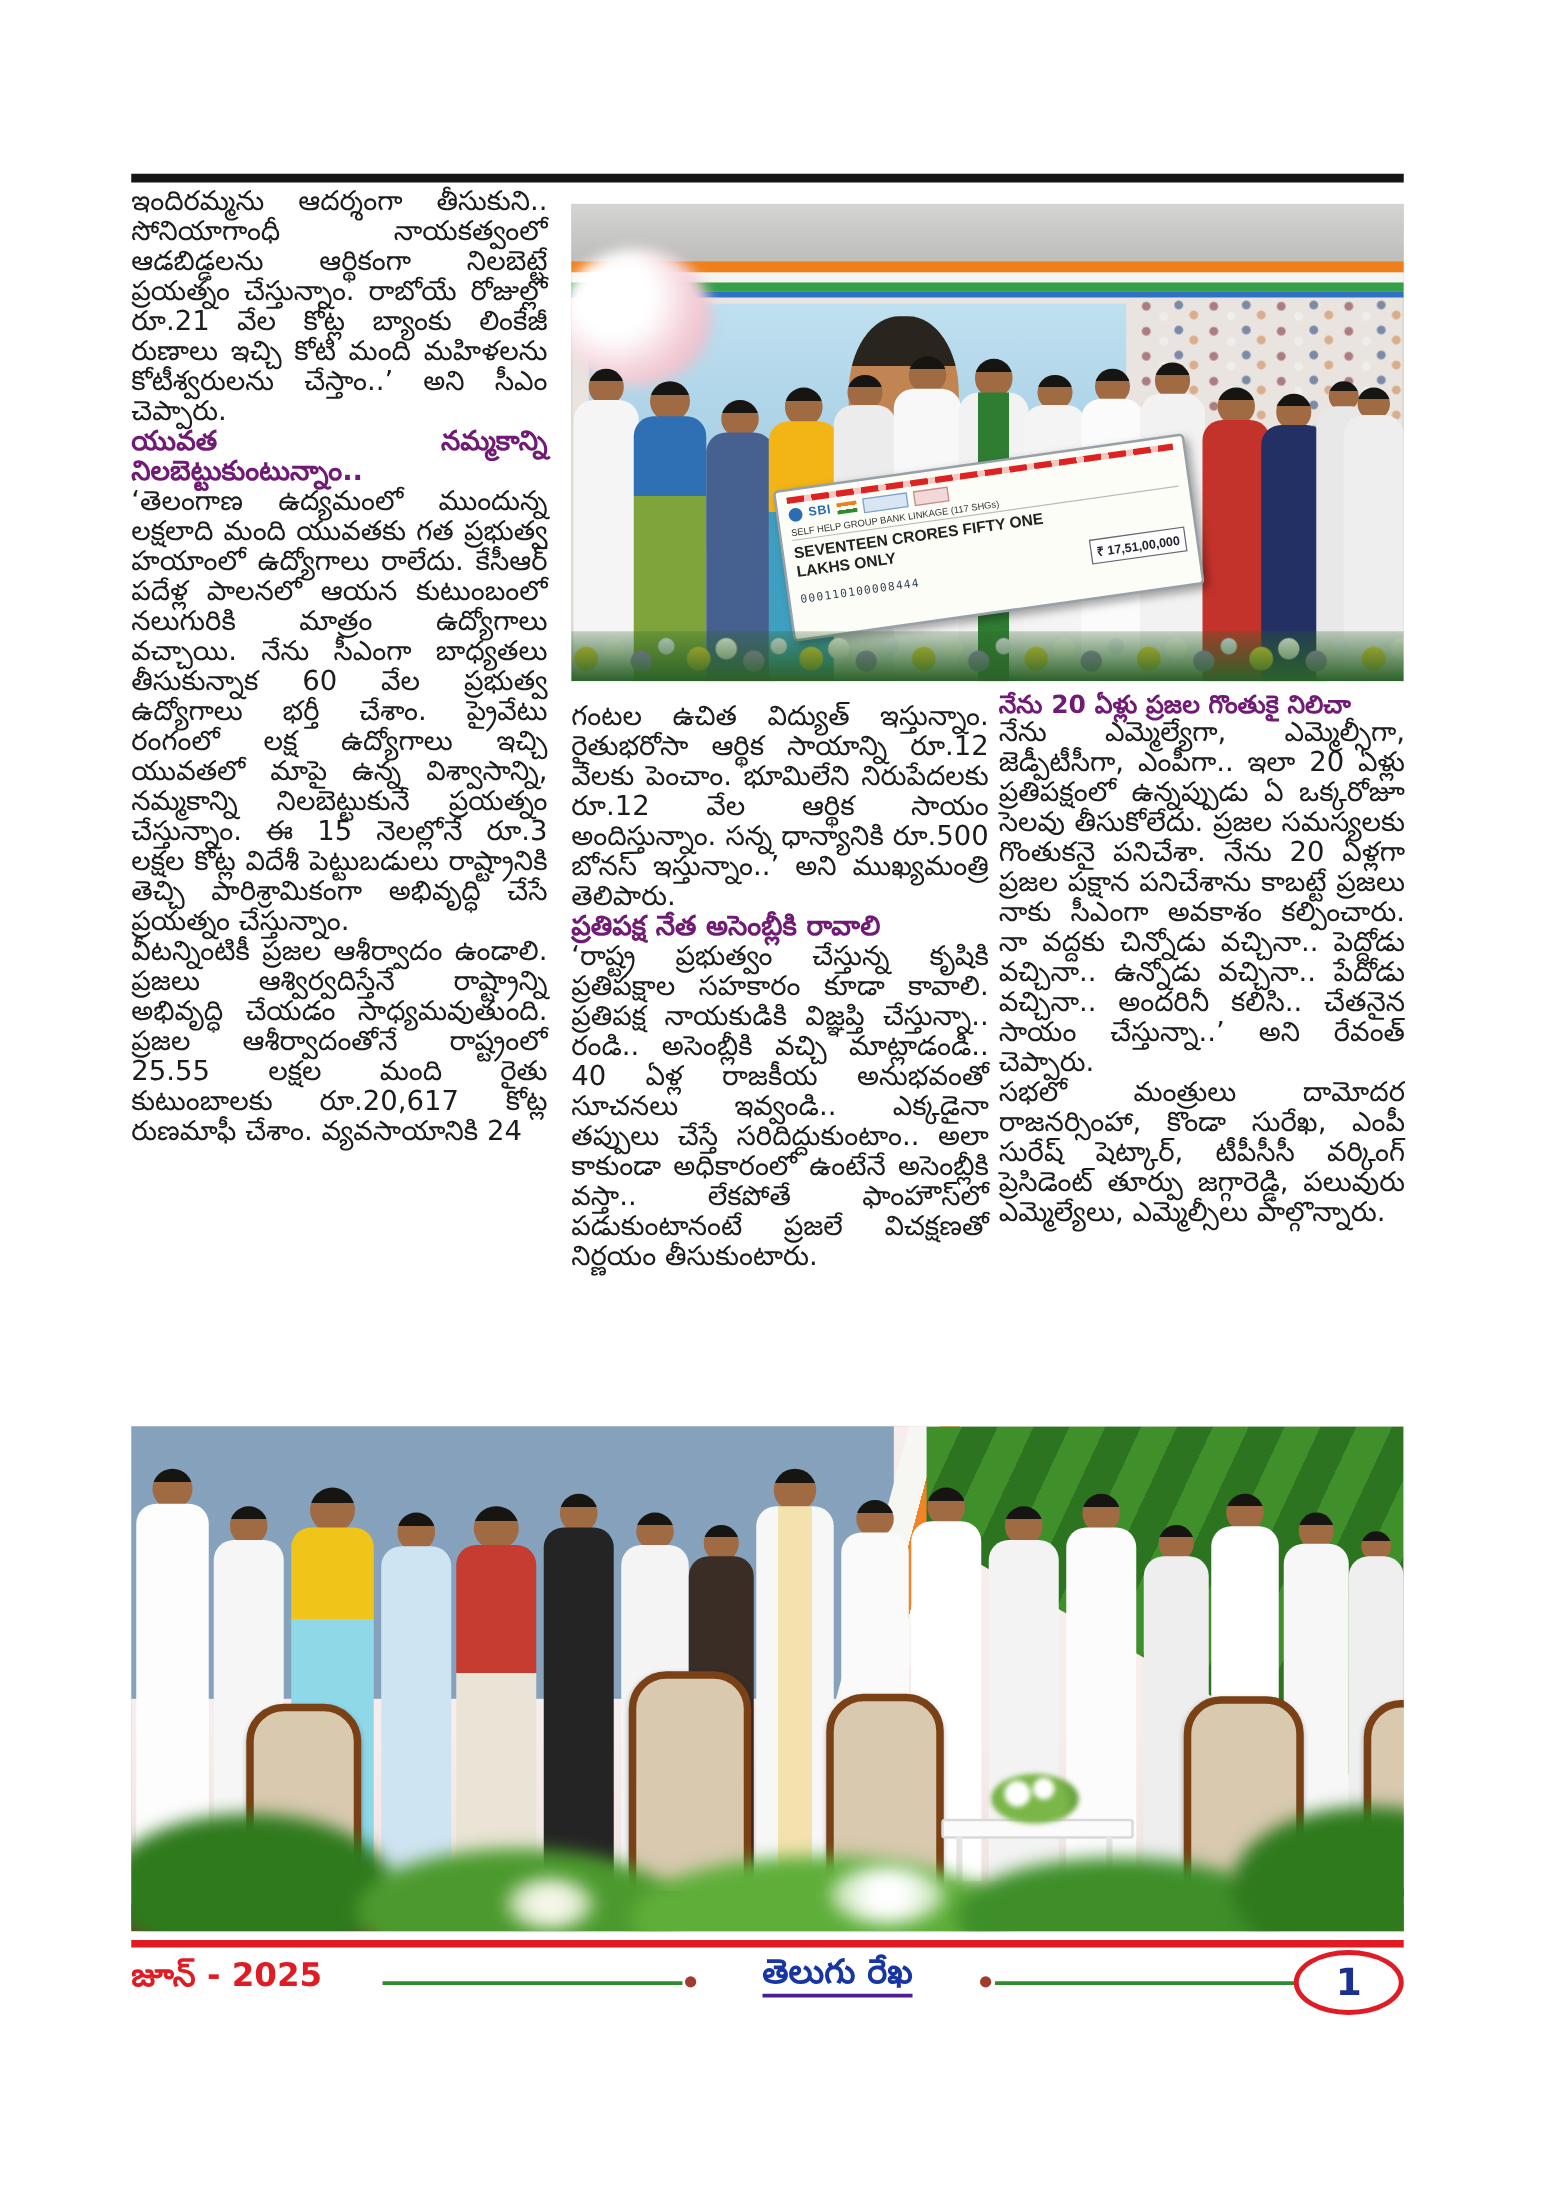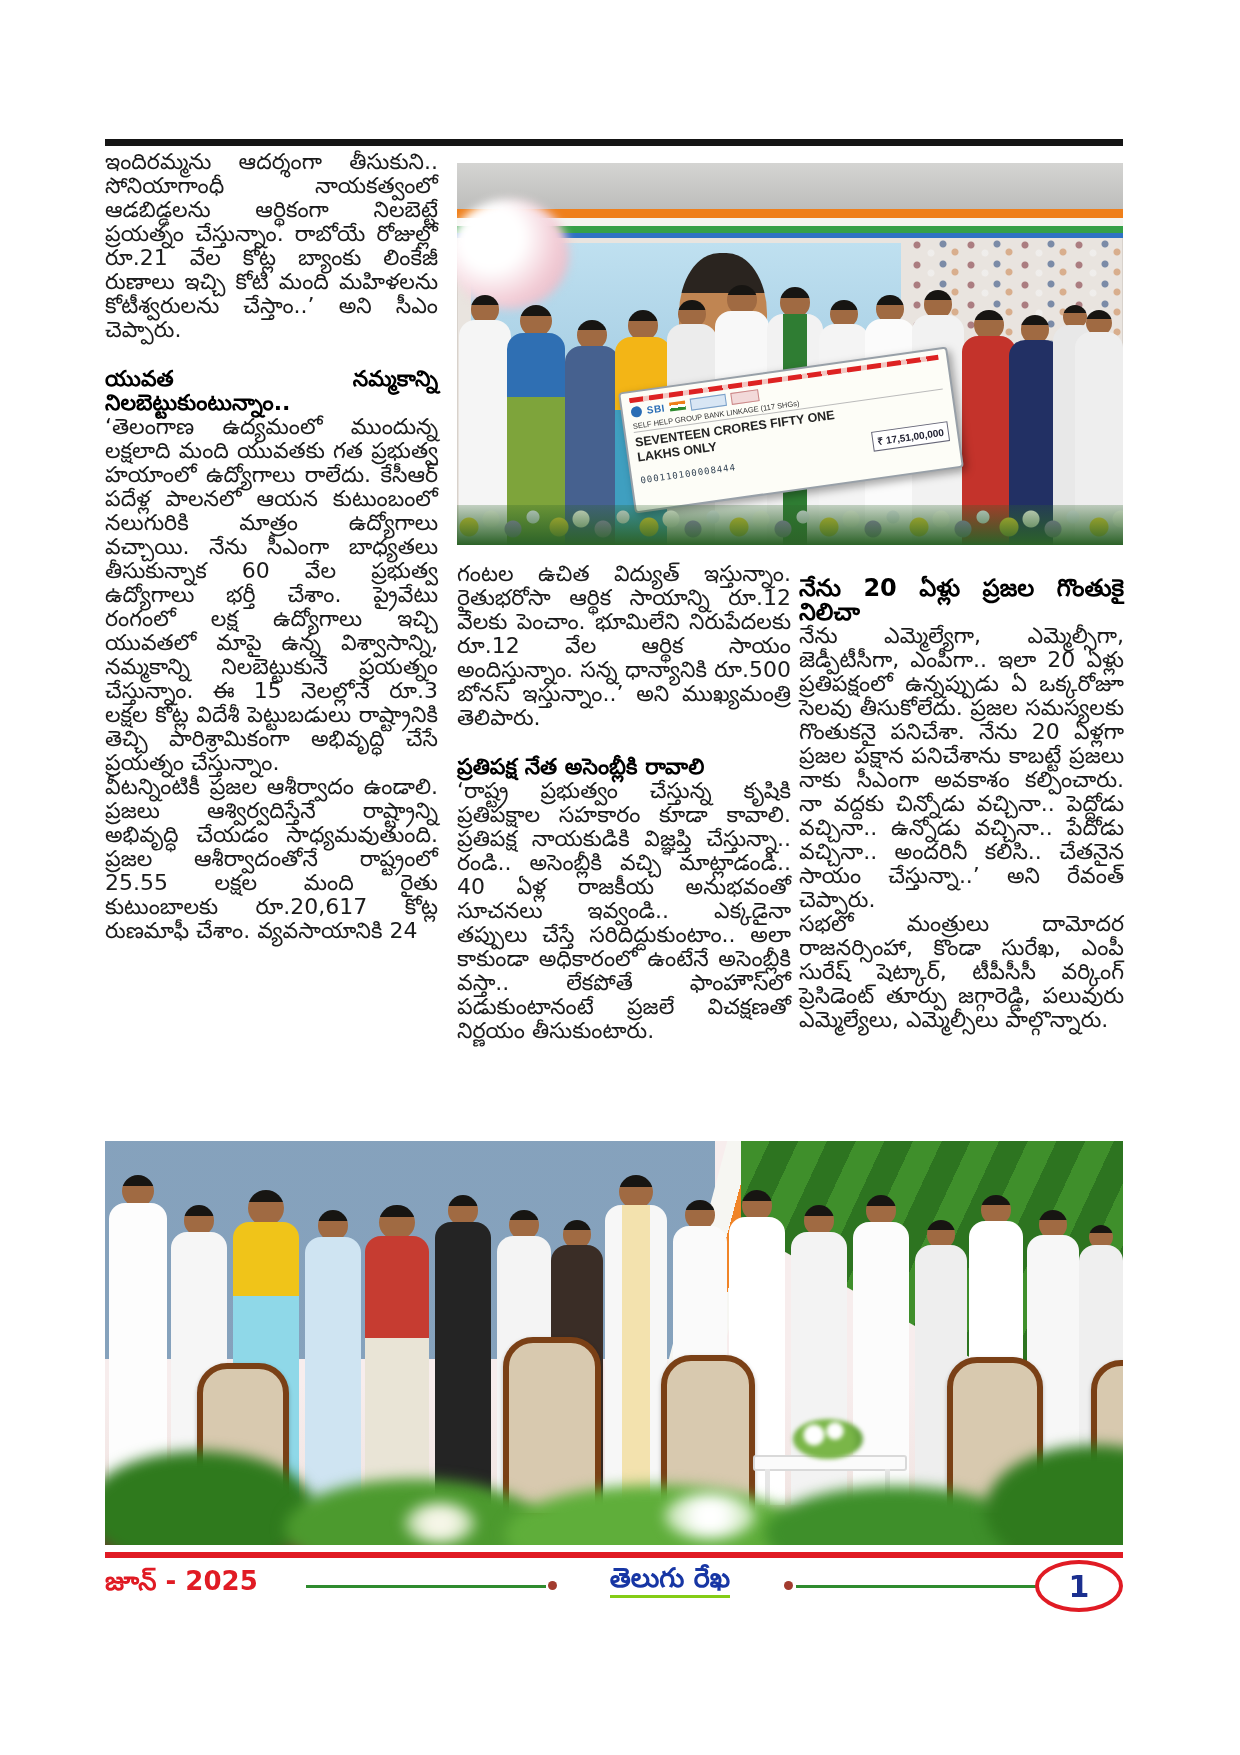--- a/index.html
+++ b/index.html
@@ -4,25 +4,25 @@
 <style>
   html,body{margin:0;padding:0;background:#ffffff;}
   body{width:1240px;height:1755px;position:relative;font-family:"DejaVu Sans","Liberation Sans",sans-serif;color:#1c1c1c;}
   .abs{position:absolute;}
   
   .top-rule{left:105px;top:139px;width:1018px;height:7px;background:#151515;}
   .red-rule{left:105px;top:1552px;width:1018px;height:6px;background:#e01b24;}
   
   .col{font-size:22px;line-height:24px;text-align:justify;}
   .col p{margin:0;}
-  .col .heading{font-weight:bold;color:#000000;margin-top:25px;}
+  .col .heading{font-weight:bold;color:#701a75;}
   .col-left{left:105px;top:150px;width:333px;}
   .col-mid{left:457px;top:562px;width:334px;}
   .col-right{left:799px;top:551px;width:325px;}
-  .col-right .heading{font-size:24px;}
+  .col-right .heading{font-size:20px;}
   
   .photo{overflow:hidden;background:#e9e4df;box-shadow:0 0 0 1px #d8d2cc inset;}
   .photo-top{left:457px;top:163px;width:666px;height:382px;}
   .photo-bottom{left:105px;top:1141px;width:1018px;height:404px;}
   
   .fig{position:absolute;bottom:0;display:flex;flex-direction:column;align-items:center;z-index:2;}
   .fig .head{width:55%;aspect-ratio:1/1;border-radius:50%;
     background:linear-gradient(180deg,#171512 0 34%,var(--skin,#a06a42) 34%);}
   .fig .torso{width:100%;flex:1;border-radius:16px 16px 0 0;margin-top:-4px;background:var(--cloth,#eee);}
   
@@ -85,21 +85,21 @@
                radial-gradient(circle at 45% 60%,#7ab648 0 60%,#4c8a2e 100%);}
   .blob{position:absolute;border-radius:50%;filter:blur(7px);z-index:6;}
   .pb-carpet{left:0;bottom:0;width:100%;height:22px;background:#7c2430;z-index:1;}
   
   .check{background-image:repeating-conic-gradient(#2b2b28 0 25%,#e9e4d6 0 50%);background-size:14px 14px;}
   
   .f-date{left:105px;top:1566px;font-size:26px;font-weight:bold;color:#e01b24;}
   .f-line{top:1585px;height:3px;background:#2e8b2e;}
   .f-dot{top:1581px;width:9px;height:9px;border-radius:50%;background:#a23b2e;}
   .f-logo{left:560px;top:1562px;width:220px;text-align:center;font-size:27px;font-weight:bold;color:#1736a4;}
-  .f-logo span{border-bottom:3px solid #84cc16;padding-bottom:2px;}
+  .f-logo span{border-bottom:3px solid #4c1d95;padding-bottom:2px;}
   .f-page{left:1035px;top:1560px;width:88px;height:52px;border:4px solid #e01b24;border-radius:50%;
     display:flex;align-items:center;justify-content:center;font-size:30px;font-weight:bold;color:#1b2f8f;box-sizing:border-box;}
 </style>
 </head>
 <body>
 
 <div class="abs top-rule"></div>
 
 <div class="abs col col-left">
   <p>ఇందిరమ్మను ఆదర్శంగా తీసుకుని.. సోనియాగాంధీ నాయకత్వంలో ఆడబిడ్డలను ఆర్థికంగా నిలబెట్టే ప్రయత్నం చేస్తున్నాం. రాబోయే రోజుల్లో రూ.21 వేల కోట్ల బ్యాంకు లింకేజీ రుణాలు ఇచ్చి కోటి మంది మహిళలను కోటీశ్వరులను చేస్తాం..’ అని సీఎం చెప్పారు.</p>

